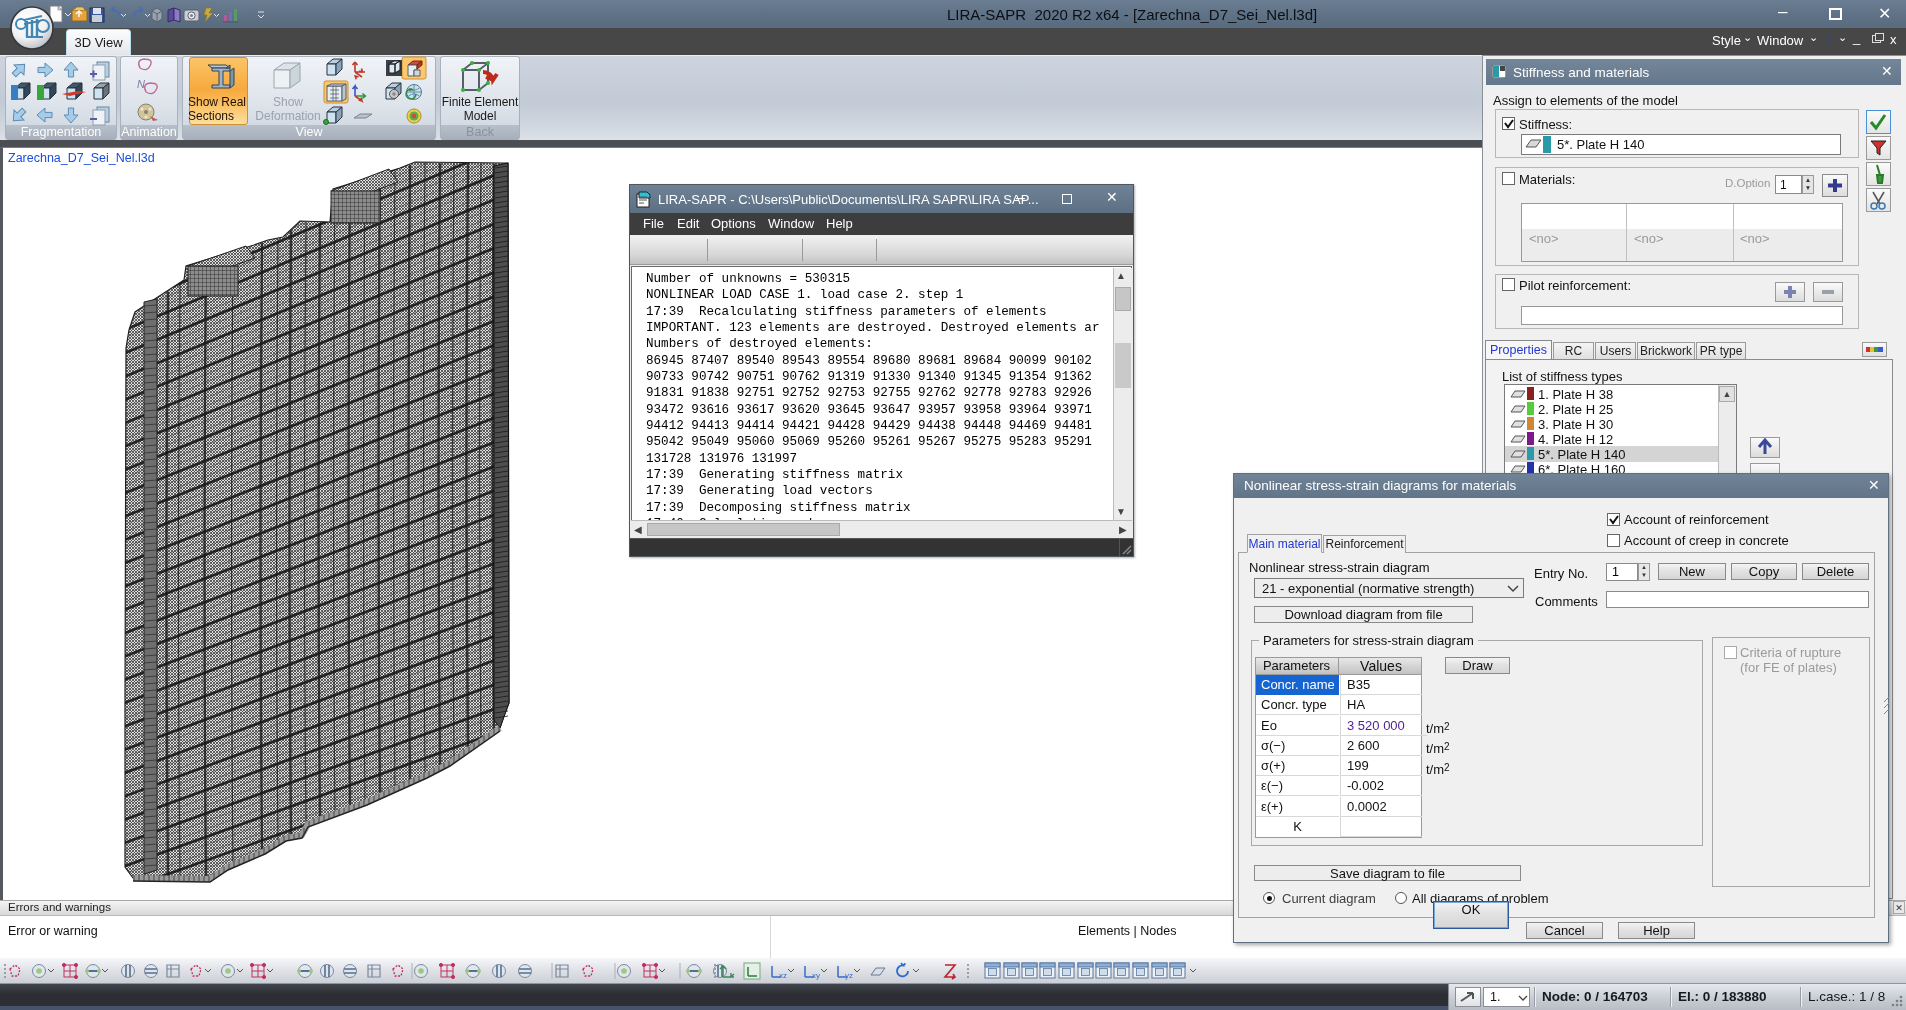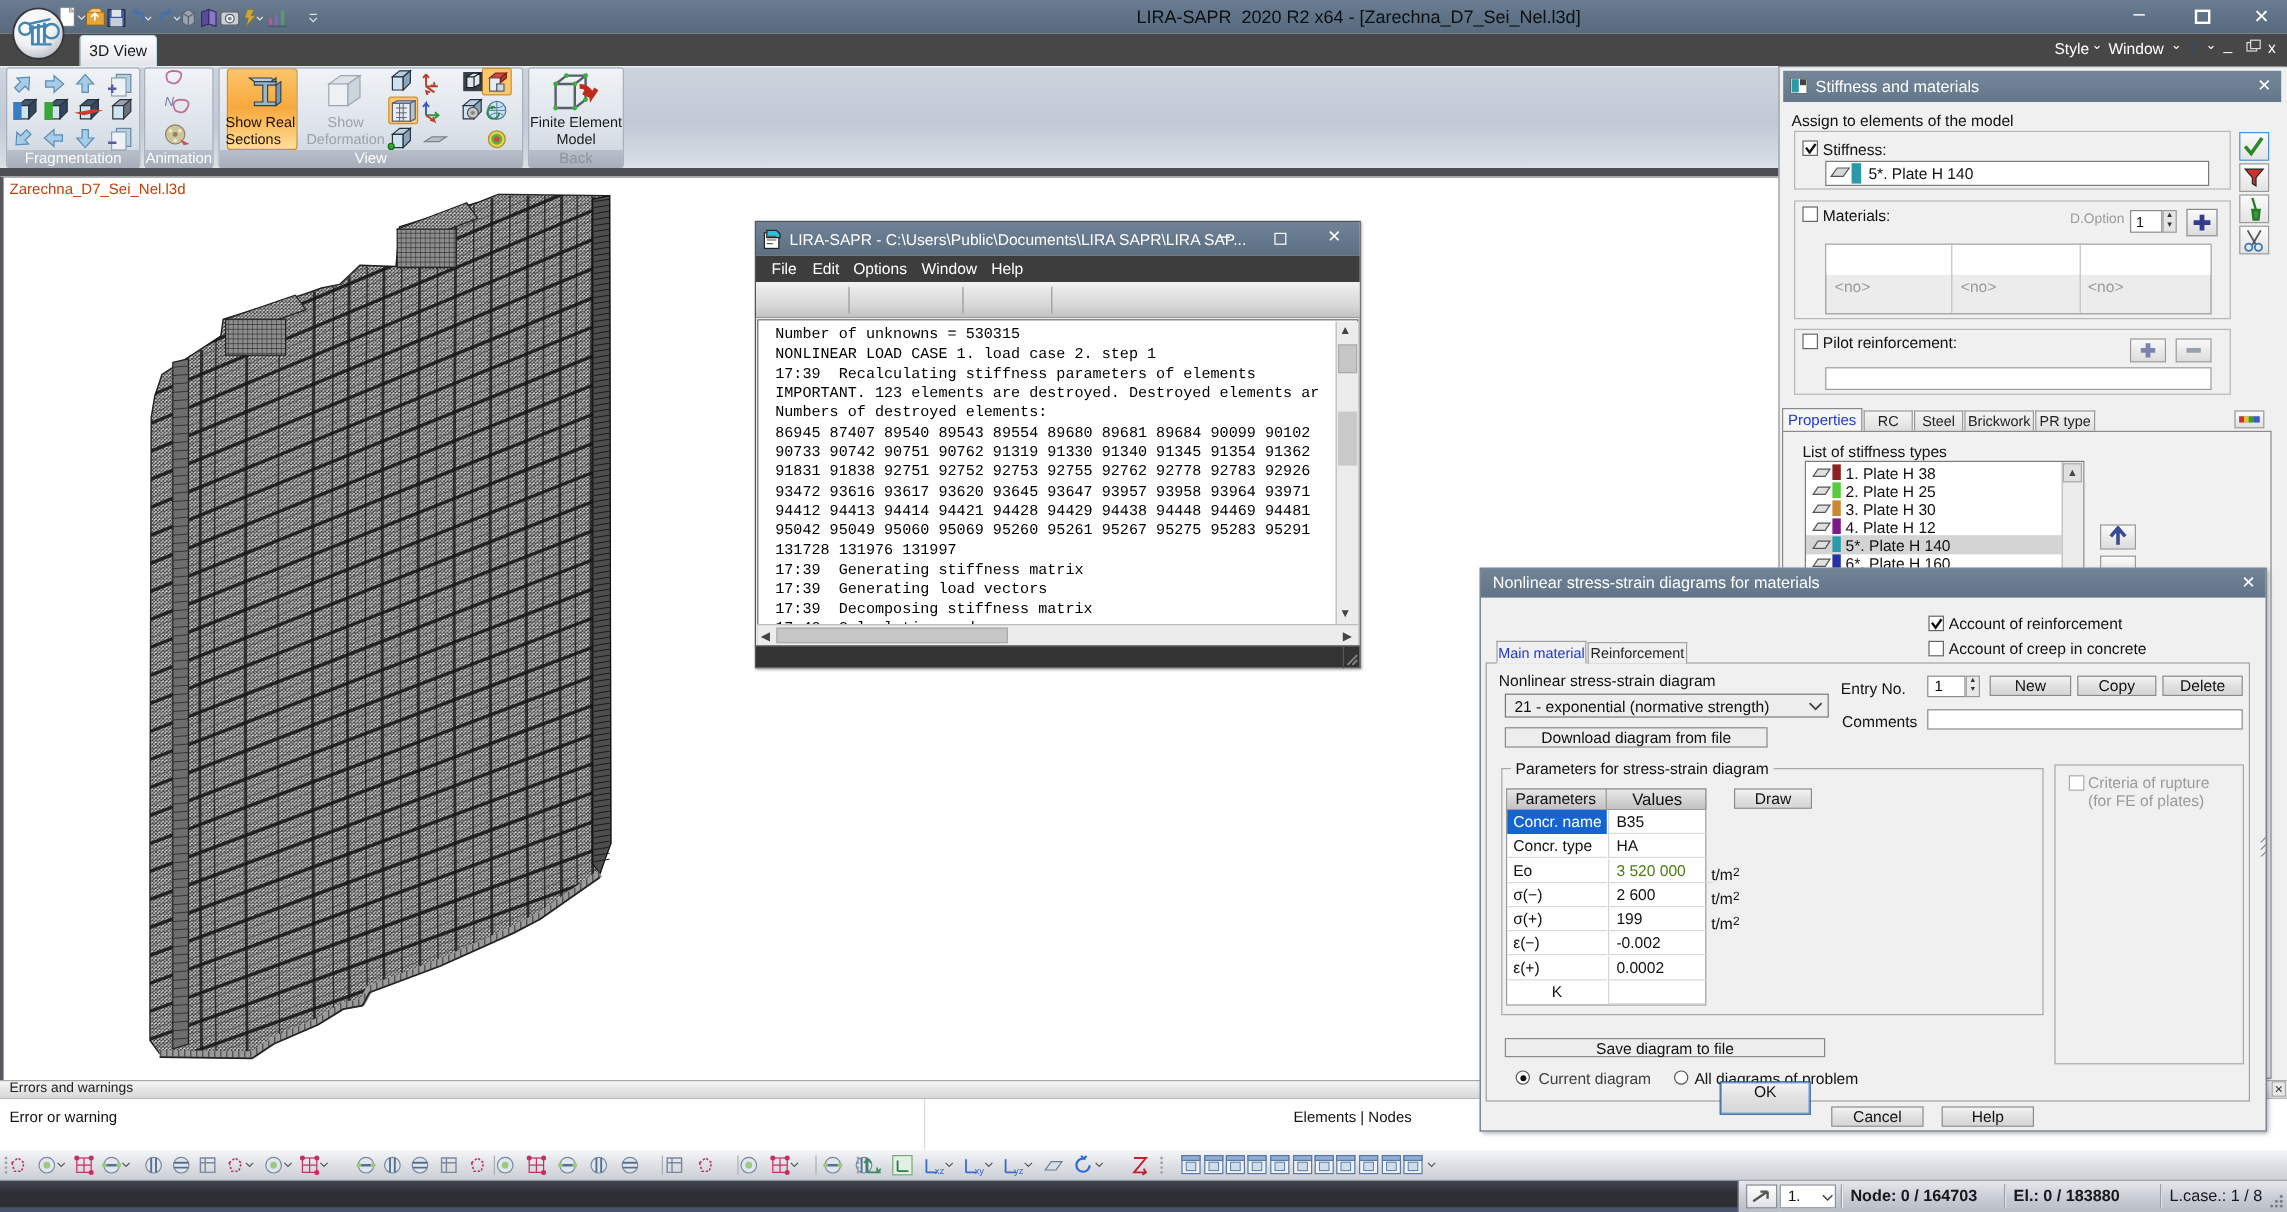--- a/index.html
+++ b/index.html
@@ -246,21 +246,21 @@
       <circle cx="17" cy="5" r="2"></circle>
       <circle cx="33" cy="5" r="2"></circle>
       <circle cx="8" cy="32" r="2"></circle>
       <circle cx="24" cy="32" r="2"></circle>
       <circle cx="33" cy="25" r="2"></circle>
     </g>
 <path d="M28 14 a10 9 0 0 1 10 8 l4 -6 m-4 6 l-7 -3" stroke="#c02a1a" stroke-width="4" fill="none"></path>
 </svg>
 <div class="ab" style="left:438px;top:96px;width:84px;text-align:center;font-size:12px;color:#1a1a1a;line-height:13.5px">Finite Element<br>Model</div>
 <div class="ab" style="left:0;top:147px;width:1906px;height:753px;background:#fff;border-left:3px solid #55585c;border-top:1px solid #7a7d82"></div>
-<div class="ab" style="left:8px;top:151px;font-size:12.5px;color:#c2410c">Zarechna_D7_Sei_Nel.l3d</div>
+<div class="ab" style="left:8px;top:151px;font-size:12.5px;color:#1d4ed8">Zarechna_D7_Sei_Nel.l3d</div>
 <svg class="ab" style="left:118px;top:158px" width="392" height="726" viewBox="0 0 392 726">
     <defs>
       <pattern id="xh" width="3" height="3" patternUnits="userSpaceOnUse">
         <rect width="3" height="3" fill="#e0e0e0"></rect>
         <path d="M0 3 L3 0 M0 0 L3 3" stroke="#3d3d3d" stroke-width="0.8"></path>
       </pattern>
       <pattern id="gr" width="4" height="4" patternUnits="userSpaceOnUse">
         <rect width="4" height="4" fill="#8e8e8e"></rect>
         <path d="M0 0 H4 M0 0 V4" stroke="#333" stroke-width="1"></path>
       </pattern>
@@ -825,21 +825,21 @@
       </svg>
     </div>
     <div class="ab" style="left:330px;top:226px;width:30px;height:20px;background:linear-gradient(#fafafa,#dcdcdc);border:1px solid #9a9a9a">
       <svg width="28" height="18">
         <path d="M8 9 h12" stroke="#9aa0a8" stroke-width="4"></path>
       </svg>
     </div>
     <div class="ab" style="left:38px;top:250px;width:322px;height:19px;background:#fff;border:1px solid #999"></div>
     <div class="ab" style="left:2px;top:284px;width:67px;height:20px;background:#f6f6f6;border:1px solid #8a8a8a;border-bottom:none;font-size:12.5px;color:#2038d0;text-align:center;line-height:19px">Properties</div>
     <div class="ab" style="left:70px;top:286px;width:41px;height:18px;background:linear-gradient(#f4f4f4,#dedede);border:1px solid #9a9a9a;border-bottom:none;font-size:12px;color:#222;text-align:center;line-height:17px">RC</div>
-    <div class="ab" style="left:112px;top:286px;width:41px;height:18px;background:linear-gradient(#f4f4f4,#dedede);border:1px solid #9a9a9a;border-bottom:none;font-size:12px;color:#222;text-align:center;line-height:17px">Steel</div>
+    <div class="ab" style="left:112px;top:286px;width:41px;height:18px;background:linear-gradient(#f4f4f4,#dedede);border:1px solid #9a9a9a;border-bottom:none;font-size:12px;color:#222;text-align:center;line-height:17px">Users</div>
     <div class="ab" style="left:154px;top:286px;width:58px;height:18px;background:linear-gradient(#f4f4f4,#dedede);border:1px solid #9a9a9a;border-bottom:none;font-size:12px;color:#222;text-align:center;line-height:17px">Brickwork</div>
     <div class="ab" style="left:213px;top:286px;width:50px;height:18px;background:linear-gradient(#f4f4f4,#dedede);border:1px solid #9a9a9a;border-bottom:none;font-size:12px;color:#222;text-align:center;line-height:17px">PR type</div>
     <div class="ab" style="left:379px;top:286px;width:25px;height:15px;background:linear-gradient(#fafafa,#e0e0e0);border:1px solid #9a9a9a">
       <svg width="23" height="13">
         <rect x="3" y="4" width="17" height="5" fill="#888"></rect>
         <rect x="3" y="4" width="4" height="5" fill="#d03030"></rect>
         <rect x="7" y="4" width="4" height="5" fill="#e8c030"></rect>
         <rect x="11" y="4" width="4" height="5" fill="#3a9a3a"></rect>
         <rect x="15" y="4" width="5" height="5" fill="#3a5ad0"></rect>
       </svg>
@@ -919,21 +919,21 @@
     <div class="ab" style="left:25px;top:159px;background:#f0f0f0;padding:0 4px;font-size:13px;color:#111">Parameters for stress-strain diagram</div>
     <div class="ab" style="left:21px;top:183px;width:167px;height:181px;border:1px solid #9a9a9a;background:#fff"></div>
     <div class="ab" style="left:21px;top:183px;width:167px;height:18px;background:linear-gradient(#e8e8e8,#c2c2c2);border:1px solid #9a9a9a"></div>
     <div class="ab" style="left:21px;top:183px;width:84px;height:18px;border-right:1px solid #9a9a9a;font-size:13px;text-align:center;line-height:18px;color:#111">Parameters</div>
     <div class="ab" style="left:106px;top:183px;width:82px;height:18px;font-size:14px;text-align:center;line-height:18px;color:#111">Values</div>
     <div class="ab" style="left:22px;top:201px;width:83px;height:20px;background:#1464d2;color:#fff;font-size:13px;padding:2px 0 0 5px">Concr. name</div>
     <div class="ab" style="left:106px;top:201px;width:82px;height:20px;color:#111;font-size:13px;padding:2px 0 0 6px;border-bottom:1px solid #d8d8d8;border-left:1px solid #d8d8d8">B35</div>
     <div class="ab" style="left:22px;top:221px;width:83px;height:20px;color:#111;font-size:13px;padding:2px 0 0 5px;border-bottom:1px solid #d8d8d8">Concr. type</div>
     <div class="ab" style="left:106px;top:221px;width:82px;height:20px;color:#111;font-size:13px;padding:2px 0 0 6px;border-bottom:1px solid #d8d8d8;border-left:1px solid #d8d8d8">HA</div>
     <div class="ab" style="left:22px;top:242px;width:83px;height:20px;color:#111;font-size:13px;padding:2px 0 0 5px;border-bottom:1px solid #d8d8d8">Eo</div>
-    <div class="ab" style="left:106px;top:242px;width:87px;height:20px;color:#4d7c0f;font-size:13px;padding:2px 0 15px 6px;border-bottom:1px solid #d8d8d8;border-left:1px solid #d8d8d8">3 520 000</div>
+    <div class="ab" style="left:106px;top:242px;width:87px;height:20px;color:#4c1d95;font-size:13px;padding:2px 0 15px 6px;border-bottom:1px solid #d8d8d8;border-left:1px solid #d8d8d8">3 520 000</div>
     <div class="ab" style="left:22px;top:262px;width:83px;height:20px;color:#111;font-size:13px;padding:2px 0 0 5px;border-bottom:1px solid #d8d8d8">σ(−)</div>
     <div class="ab" style="left:106px;top:262px;width:82px;height:20px;color:#111;font-size:13px;padding:2px 0 0 6px;border-bottom:1px solid #d8d8d8;border-left:1px solid #d8d8d8">2 600</div>
     <div class="ab" style="left:22px;top:282px;width:83px;height:20px;color:#111;font-size:13px;padding:2px 0 0 5px;border-bottom:1px solid #d8d8d8">σ(+)</div>
     <div class="ab" style="left:106px;top:282px;width:82px;height:20px;color:#111;font-size:13px;padding:2px 0 0 6px;border-bottom:1px solid #d8d8d8;border-left:1px solid #d8d8d8">199</div>
     <div class="ab" style="left:22px;top:302px;width:83px;height:20px;color:#111;font-size:13px;padding:2px 0 0 5px;border-bottom:1px solid #d8d8d8">ε(−)</div>
     <div class="ab" style="left:106px;top:302px;width:82px;height:20px;color:#111;font-size:13px;padding:2px 0 0 6px;border-bottom:1px solid #d8d8d8;border-left:1px solid #d8d8d8">-0.002</div>
     <div class="ab" style="left:22px;top:323px;width:83px;height:20px;color:#111;font-size:13px;padding:2px 0 0 5px;border-bottom:1px solid #d8d8d8">ε(+)</div>
     <div class="ab" style="left:106px;top:323px;width:82px;height:20px;color:#111;font-size:13px;padding:2px 0 0 6px;border-bottom:1px solid #d8d8d8;border-left:1px solid #d8d8d8">0.0002</div>
     <div class="ab" style="left:22px;top:343px;width:83px;height:20px;color:#111;font-size:13px;text-align:center;padding-top:2px">K</div>
     <div class="ab" style="left:106px;top:343px;width:82px;height:20px;color:#111;font-size:13px;padding:2px 0 0 6px;border-bottom:1px solid #d8d8d8;border-left:1px solid #d8d8d8"></div>

